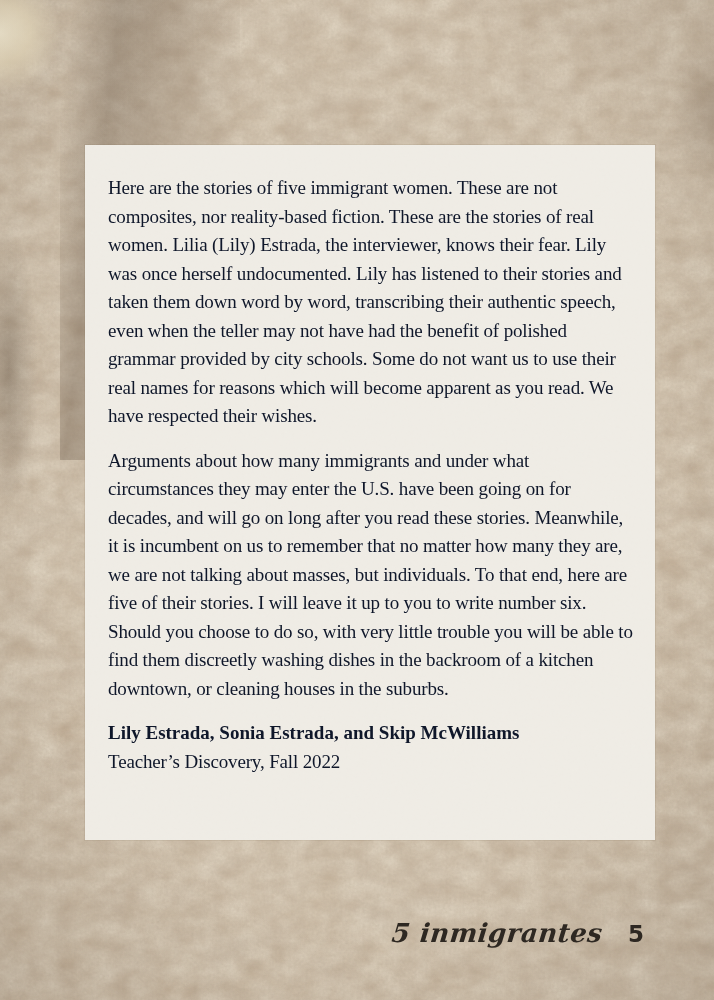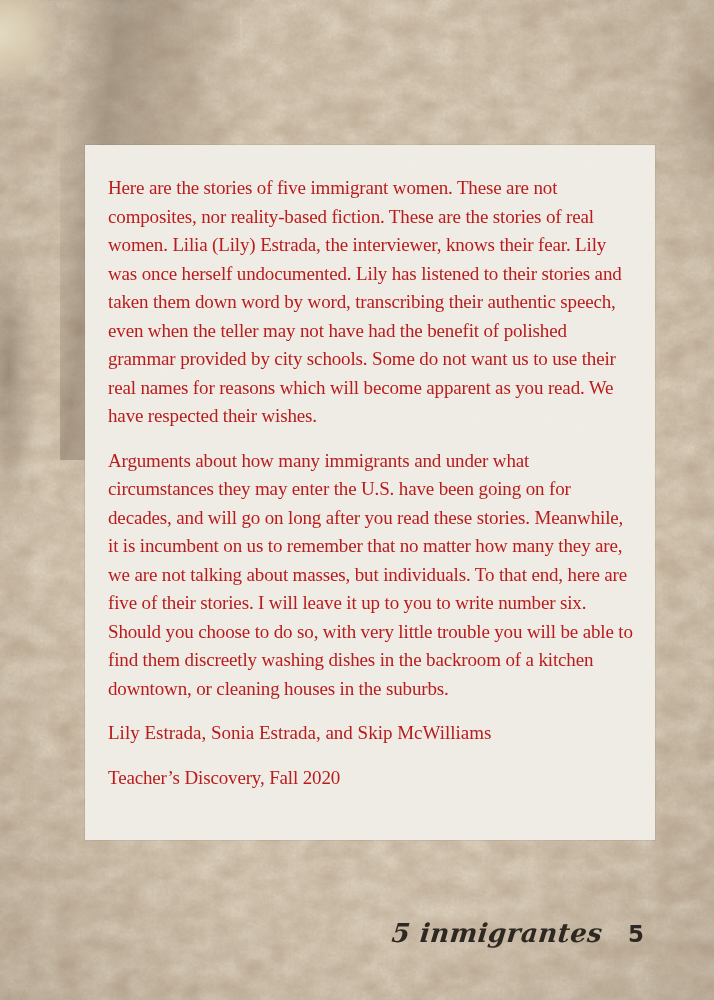--- a/index.html
+++ b/index.html
@@ -67,25 +67,25 @@
     width: 100%; height: 100%;
     opacity: 0.5;
     pointer-events: none;
   }
   .text-panel p {
     position: relative;
     margin: 0 0 16px 0;
     font-size: 19px;
     line-height: 28.5px;
     letter-spacing: -0.15px;
-    color: #b91c1c;
+    color: #0f172a;
   }
   .text-panel p.sig-names {
-    font-weight: normal;
-    margin-bottom: 16px;
+    font-weight: bold;
+    margin-bottom: 0;
     letter-spacing: 0;
   }
   .text-panel p.sig-pub {
     margin-bottom: 0;
   }
 
   
   .footer {
     position: absolute;
     right: 70px;
@@ -148,21 +148,21 @@
         <filter id="paperNoise" x="0" y="0" width="100%" height="100%">
           <feTurbulence type="fractalNoise" baseFrequency="0.3" numOctaves="2" seed="17"></feTurbulence>
           <feColorMatrix type="matrix" values="0 0 0 0 0.78  0 0 0 0 0.75  0 0 0 0 0.70  0.15 0.15 0.15 0 -0.05"></feColorMatrix>
         </filter>
       </defs>
       <rect width="570" height="695" filter="url(#paperNoise)"></rect>
     </svg>
     <p>Here are the stories of five immigrant women. These are not composites, nor reality-based fiction. These are the stories of real women. Lilia (Lily) Estrada, the interviewer, knows their fear. Lily was once herself undocumented. Lily has listened to their stories and taken them down word by word, transcribing their authentic speech, even when the teller may not have had the benefit of polished grammar provided by city schools. Some do not want us to use their real names for reasons which will become apparent as you read. We have respected their wishes.</p>
     <p>Arguments about how many immigrants and under what circumstances they may enter the U.S. have been going on for decades, and will go on long after you read these stories. Meanwhile, it is incumbent on us to remember that no matter how many they are, we are not talking about masses, but individuals. To that end, here are five of their stories. I will leave it up to you to write number six. Should you choose to do so, with very little trouble you will be able to find them discreetly washing dishes in the backroom of a kitchen downtown, or cleaning houses in the suburbs.</p>
     <p class="sig-names">Lily Estrada, Sonia Estrada, and Skip McWilliams</p>
-    <p class="sig-pub">Teacher’s Discovery, Fall 2020</p>
+    <p class="sig-pub">Teacher’s Discovery, Fall 2022</p>
   </div>
 
   <div class="footer">
     <span class="book-title">5 inmigrantes</span>
     <span class="page-number">5</span>
   </div>
 
 </div>
 
 </body></html>

